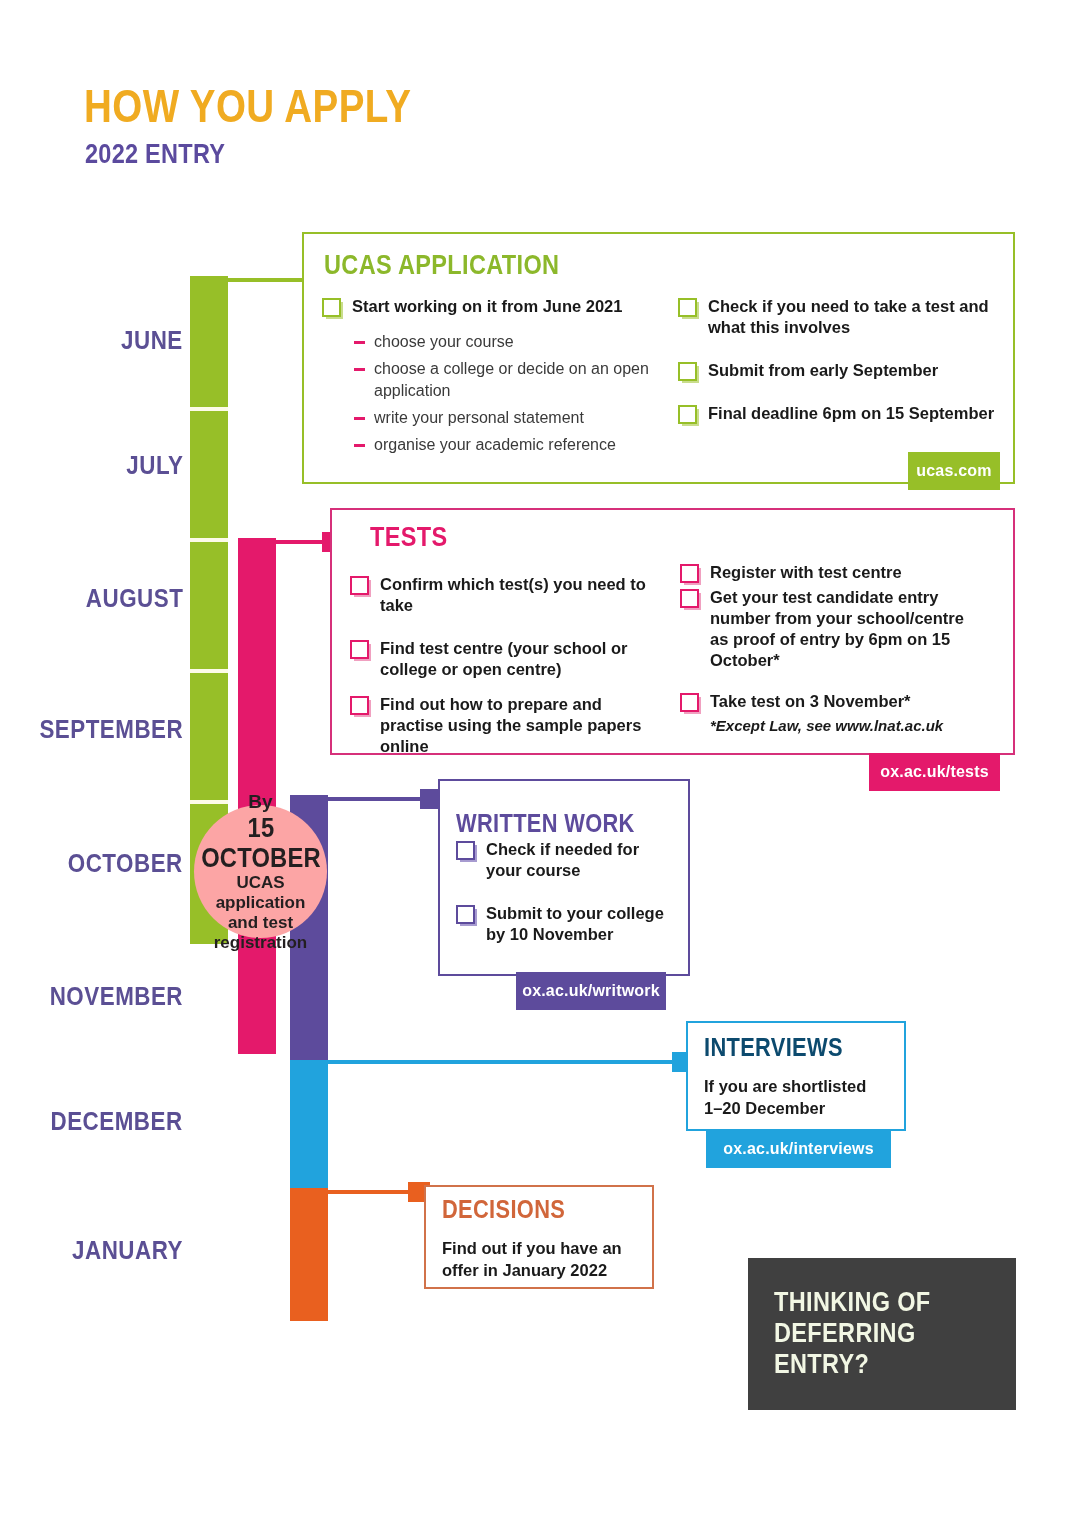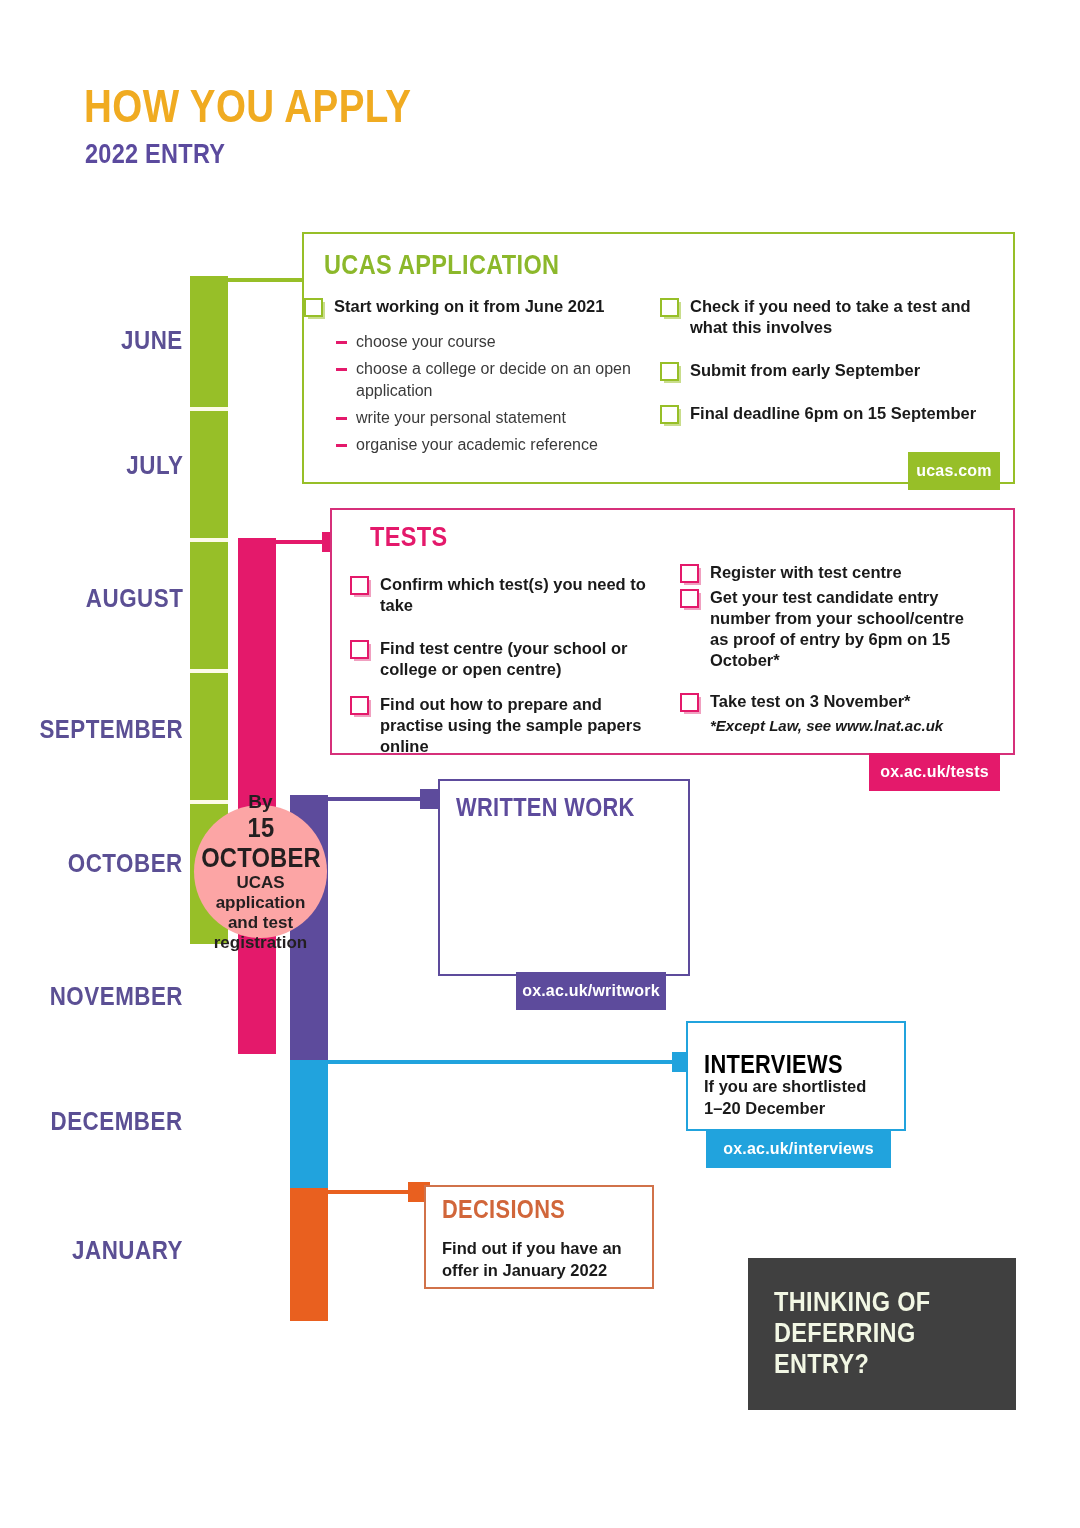--- a/index.html
+++ b/index.html
@@ -150,21 +150,21 @@
   <div class="conn-head" style="left:672px;top:1052px;background:#21a3dd;"></div>
 
   <div class="conn-h" style="left:324px;top:1190px;width:116px;background:#e9601f;"></div>
   <div class="conn-head" style="left:408px;top:1182px;background:#e9601f;"></div>
 
   <div class="box" style="left:302px;top:232px;width:713px;height:252px;border:2.5px solid #97bf28;">
     <div class="box-title" style="position:absolute;left:20px;top:16px;font-size:28px;line-height:30px;color:#8cb82b;">
       <span>UCAS APPLICATION</span>
     </div>
 
-    <div class="cols" style="position:absolute;left:0;top:62px;width:676px;">
+    <div class="cols" style="position:absolute;left:18px;top:62px;width:676px;">
       <div class="col" style="width:356px;padding-right:14px;">
         <div class="chk-item">
           <div class="chk" style="border:2px solid #97bf28;box-shadow:3px 3px 0 -1px #c9dd8c;"></div>
           <div class="chk-label">Start working on it from June 2021</div>
         </div>
         <div class="dash-list">
           <div class="dash-item">
             <div class="dash" style="background:#e4196b;"></div>
             <div class="dash-text">choose your course</div>
           </div>
@@ -237,30 +237,40 @@
           <div class="chk-label">Take test on 3 November*</div>
         </div>
         <div class="note" style="margin-left:30px;">*Except Law, see www.lnat.ac.uk</div>
       </div>
     </div>
   </div>
 
   <div class="urltag" style="left:869px;top:753px;width:131px;height:38px;background:#e4196b;">ox.ac.uk/tests</div>
 
   <div class="box" style="left:438px;top:779px;width:252px;height:197px;border:2.5px solid #5d4b9c;">
-    <div class="box-title" style="position:absolute;left:16px;top:12px;font-size:26px;line-height:28px;color:#5d4b9c;">
+    <div class="box-title" style="position:absolute;left:16px;top:28px;font-size:26px;line-height:28px;color:#5d4b9c;">
       <span>WRITTEN WORK</span>
     </div>
 
+    <div style="position:absolute;left:16px;top:58px;width:222px;">
+      <div class="chk-item" style="margin-bottom:22px;">
+        <div class="chk" style="border:2px solid #5d4b9c;box-shadow:3px 3px 0 -1px #a79bd0;"></div>
+        <div class="chk-label">Check if needed for your course</div>
+      </div>
+      <div class="chk-item">
+        <div class="chk" style="border:2px solid #5d4b9c;box-shadow:3px 3px 0 -1px #a79bd0;"></div>
+        <div class="chk-label">Submit to your college by 10 November</div>
+      </div>
+    </div>
   </div>
 
   <div class="urltag" style="left:516px;top:972px;width:150px;height:38px;background:#5d4b9c;">ox.ac.uk/writwork</div>
 
   <div class="box" style="left:686px;top:1021px;width:220px;height:110px;border:2.5px solid #21a3dd;">
-    <div class="box-title" style="position:absolute;left:16px;top:10px;font-size:26px;line-height:28px;color:#000000;margin-top:17px;">
+    <div class="box-title" style="position:absolute;left:16px;top:10px;font-size:26px;line-height:28px;color:#0c4a6e;">
       <span>INTERVIEWS</span>
     </div>
     <div class="plain" style="position:absolute;left:16px;top:52px;">If you are shortlisted</div>
     <div class="plain" style="position:absolute;left:16px;top:74px;">1–20 December</div>
   </div>
 
   <div class="urltag" style="left:706px;top:1130px;width:185px;height:38px;background:#21a3dd;">ox.ac.uk/interviews</div>
 
   <div class="box" style="left:424px;top:1185px;width:230px;height:104px;border:2.5px solid #d1724a;">
     <div class="box-title" style="position:absolute;left:16px;top:8px;font-size:26px;line-height:28px;color:#d1663a;">

